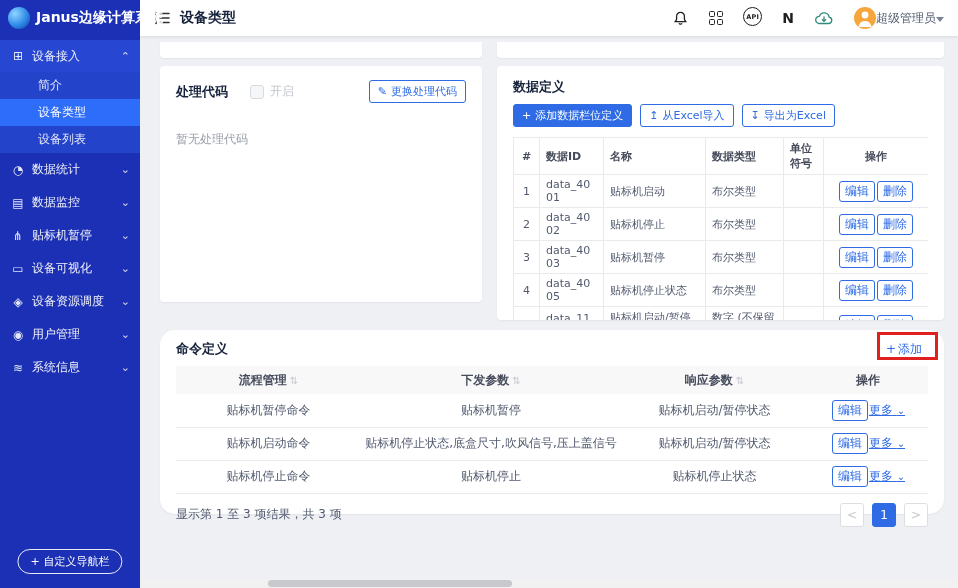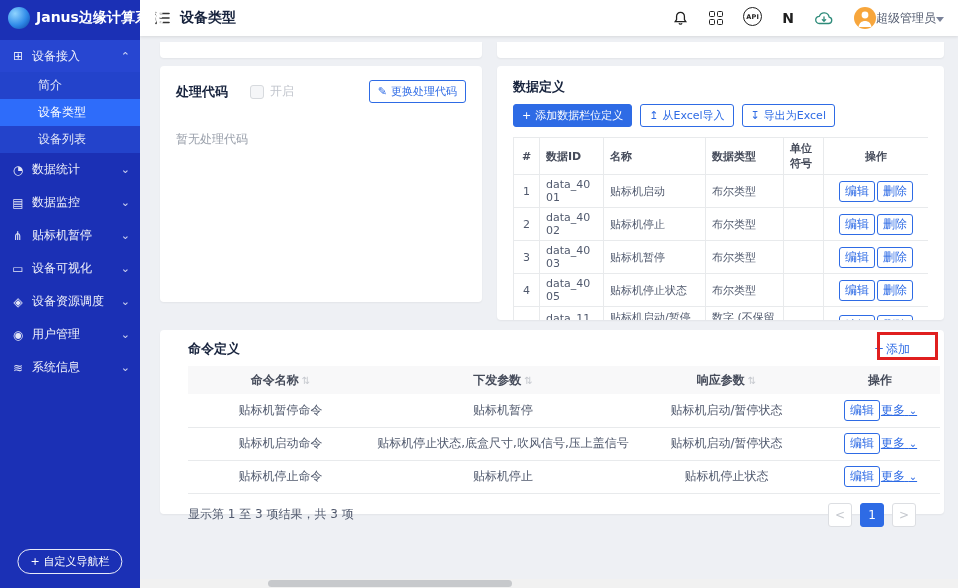--- a/index.html
+++ b/index.html
@@ -41,21 +41,21 @@
   .user-name { font-size:12px; color:#515a6e; }
   .dd-caret { width:0; height:0; border-left:4px solid transparent; border-right:4px solid transparent; border-top:5px solid #7a8299; margin-top:2px; }
 
   
   .content { position:absolute; left:140px; top:36px; right:0; bottom:0; }
   .panel { position:absolute; background:#fff; border-radius:4px; box-shadow:0 1px 2px rgba(0,0,0,.05); }
   #p-cut-l { left:20px; top:6px; width:322px; height:16px; border-radius:0 0 4px 4px; }
   #p-cut-r { left:357px; top:6px; width:447px; height:16px; border-radius:0 0 4px 4px; }
   #p-process { left:20px; top:30px; width:322px; height:236px; padding:14px 16px; }
   #p-data { left:357px; top:30px; width:447px; height:254px; padding:12px 16px 0; overflow:hidden; }
-  #p-command { left:20px; top:294px; width:784px; height:184px; padding:10px 28px; }
+  #p-command { left:20px; top:294px; width:784px; height:184px; padding:10px 16px;border-radius:15px; }
   .p-title { font-size:13px; font-weight:bold; color:#17233d; }
 
   
   .proc-head { display:flex; align-items:center; }
   .chk { width:14px; height:14px; border:1px solid #d7dade; background:#f5f6f8; border-radius:3px; margin-left:22px; cursor:pointer; }
   .toggle-label { color:#c0c4cc; font-size:12px; margin-left:6px; }
   .proc-empty { margin-top:28px; color:#9aa0ab; font-size:12px; }
 
   
   .btn { display:inline-flex; align-items:center; gap:4px; font-size:11px; border-radius:3px; padding:3px 8px; cursor:pointer; white-space:nowrap; }
@@ -321,21 +321,21 @@
       <table class="ctable">
         <colgroup>
             <col style="width:185px">
             <col style="width:260px">
             <col style="width:187px">
             <col style="width:120px">
           </colgroup>
         <thead>
           <tr>
             <th>
-              <span>命令名称</span><span class="sort-ic">⇅</span>
+              <span>流程管理</span><span class="sort-ic">⇅</span>
             </th>
             <th>
               <span>下发参数</span><span class="sort-ic">⇅</span>
             </th>
             <th>
               <span>响应参数</span><span class="sort-ic">⇅</span>
             </th>
             <th>
               <span>操作</span>
             </th>

